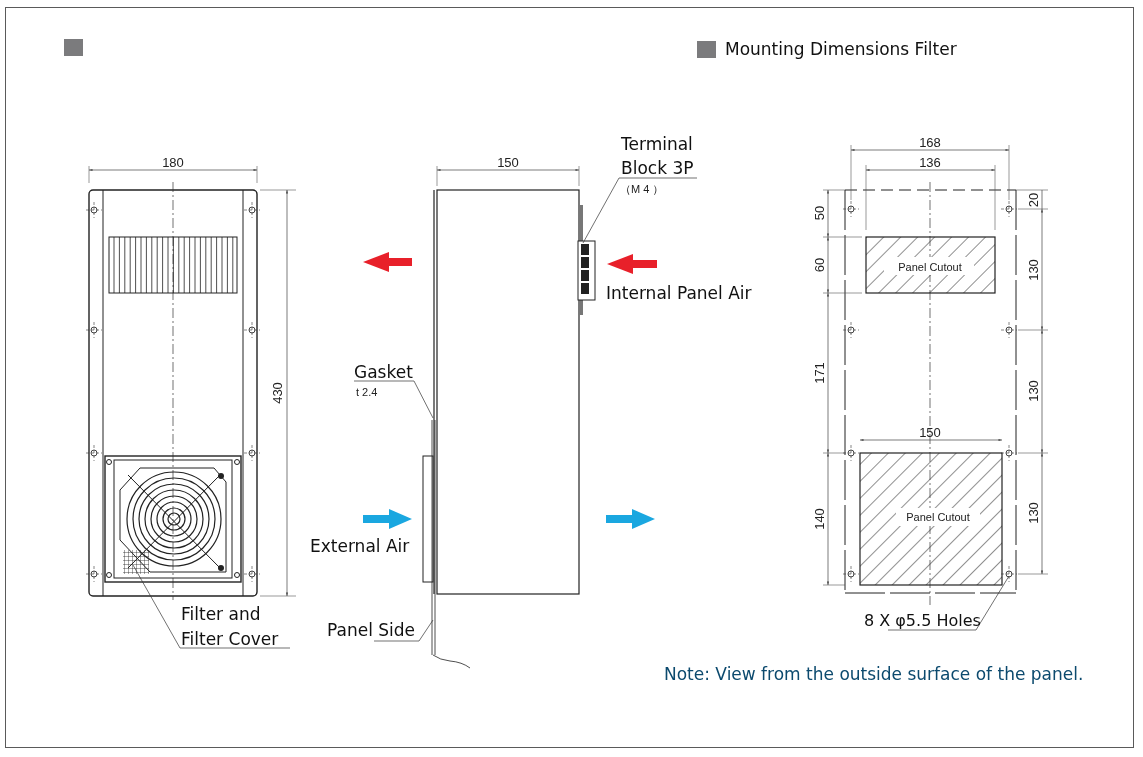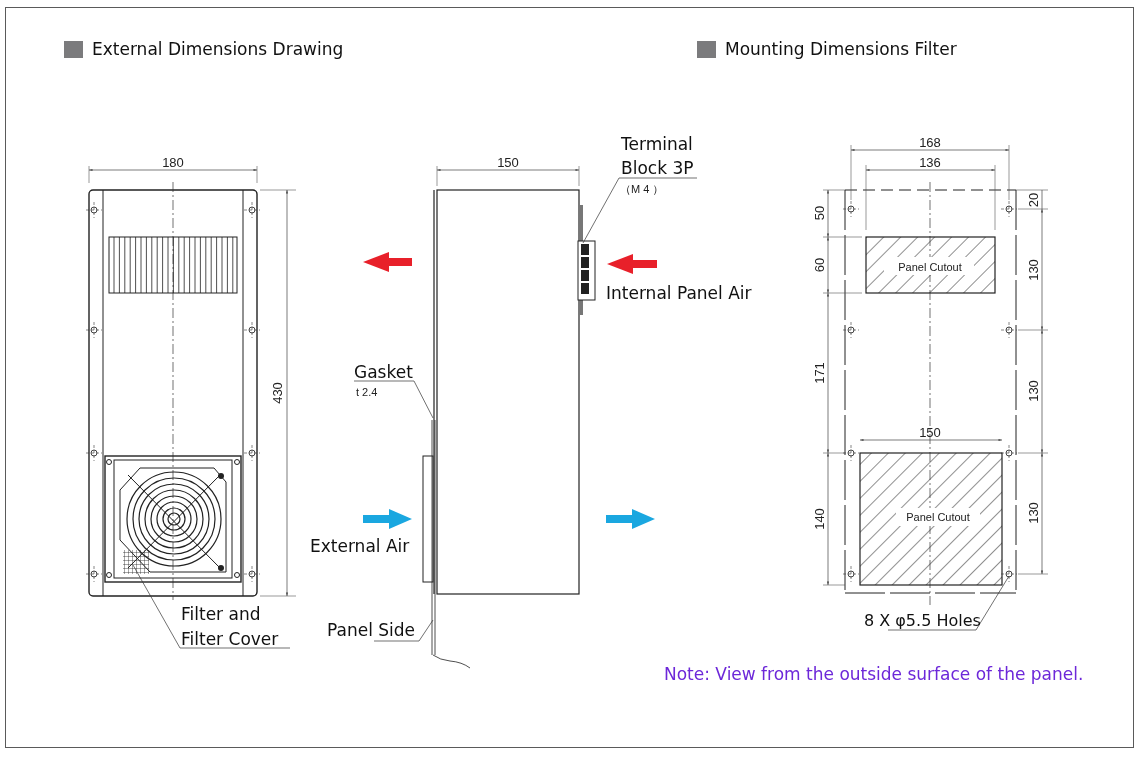--- a/index.html
+++ b/index.html
@@ -6,30 +6,29 @@
   body { width: 1143px; height: 757px; position: relative; overflow: hidden;
          font-family: "DejaVu Sans", "Liberation Sans", sans-serif; }
   #frame { position: absolute; left: 5px; top: 7px; width: 1129px; height: 741px;
            border: 1px solid #5a5a5a; box-sizing: border-box; }
   .section-title { position: absolute; font-size: 17px; color: #111; display: flex; align-items: center; }
   .section-title .sq { width: 19px; height: 17px; background: #7b7b7d; margin-right: 9px; display: inline-block; }
   svg { position: absolute; left: 0; top: 0; }
   .lbl { font-family: "DejaVu Sans", sans-serif; fill: #111; }
   .dim { font-family: "Liberation Sans", sans-serif; fill: #222; font-size: 13px; }
   .small { font-family: "Liberation Sans", sans-serif; fill: #222; font-size: 11px; }
-  .note { position: absolute; left: 664px; top: 664px; font-size: 17px; color: #6d28d9; }
+  .note { position: absolute; left: 664px; top: 664px; font-size: 17px; color: #0c4a6e; }
 </style>
 </head>
 <body>
 
 <div id="frame"></div>
 
 <div class="section-title" style="left:64px;top:39px;">
   <span class="sq"></span>
-  <span>External Dimensions Drawing</span>
 </div>
 <div class="section-title" style="left:697px;top:39px;">
   <span class="sq"></span>
   <span>Mounting Dimensions Filter</span>
 </div>
 
 <svg width="1143" height="757" viewBox="0 0 1143 757">
   <defs>
     <marker id="arr" viewBox="0 0 10 10" refX="10" refY="5" markerWidth="7" markerHeight="5" orient="auto-start-reverse">
       <path d="M0,2 L10,5 L0,8 z" fill="#444"></path>

